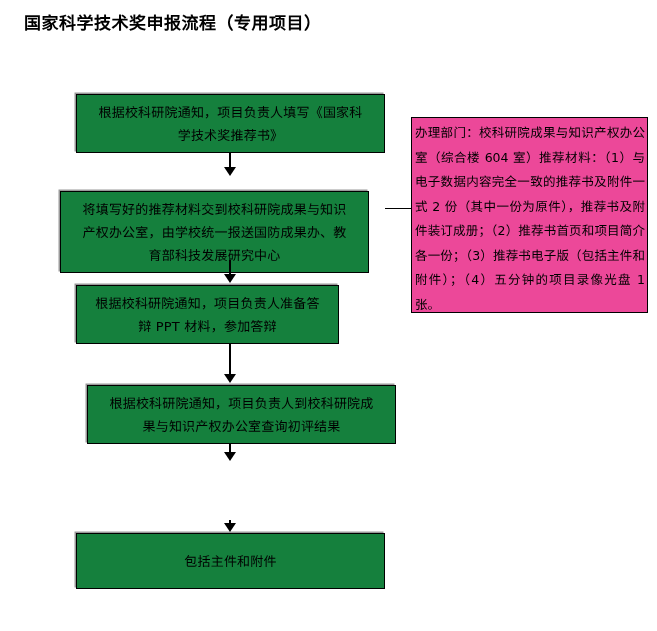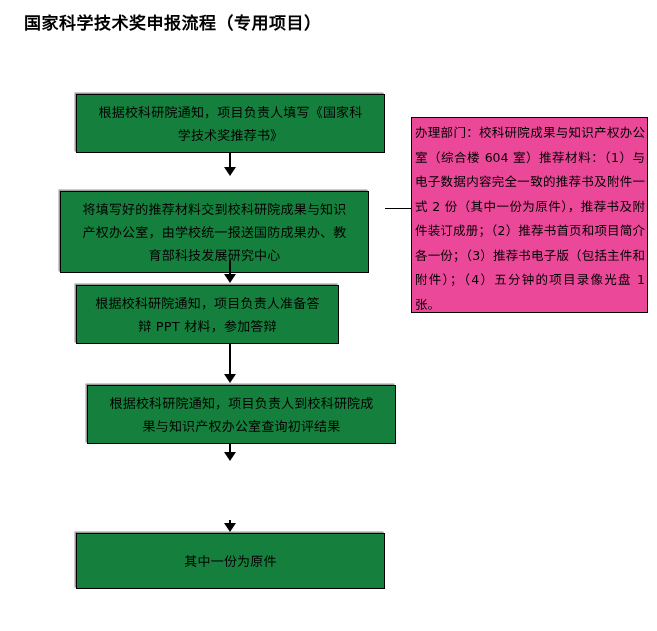--- a/index.html
+++ b/index.html
@@ -149,21 +149,21 @@
   <div class="flow-box" id="box-3">
     <span class="box-text">根据校科研院通知，项目负责人准备答辩 PPT 材料，参加答辩</span>
   </div>
 
   <div class="flow-box" id="box-4">
     <span class="box-text">根据校科研院通知，项目负责人到校科研院成果与知识产权办公室查询初评结果</span>
   </div>
 
 
   <div class="flow-box" id="box-6">
-    <span class="box-text">其中一份为原件</span>
+    <span class="box-text">包括主件和附件</span>
   </div>
 
   <div class="arrow-v" id="conn-1"></div>
   <div class="arrow-head" id="head-1"></div>
 
   <div class="arrow-v" id="conn-2"></div>
   <div class="arrow-head" id="head-2"></div>
 
   <div class="arrow-v" id="conn-3"></div>
   <div class="arrow-head" id="head-3"></div>

